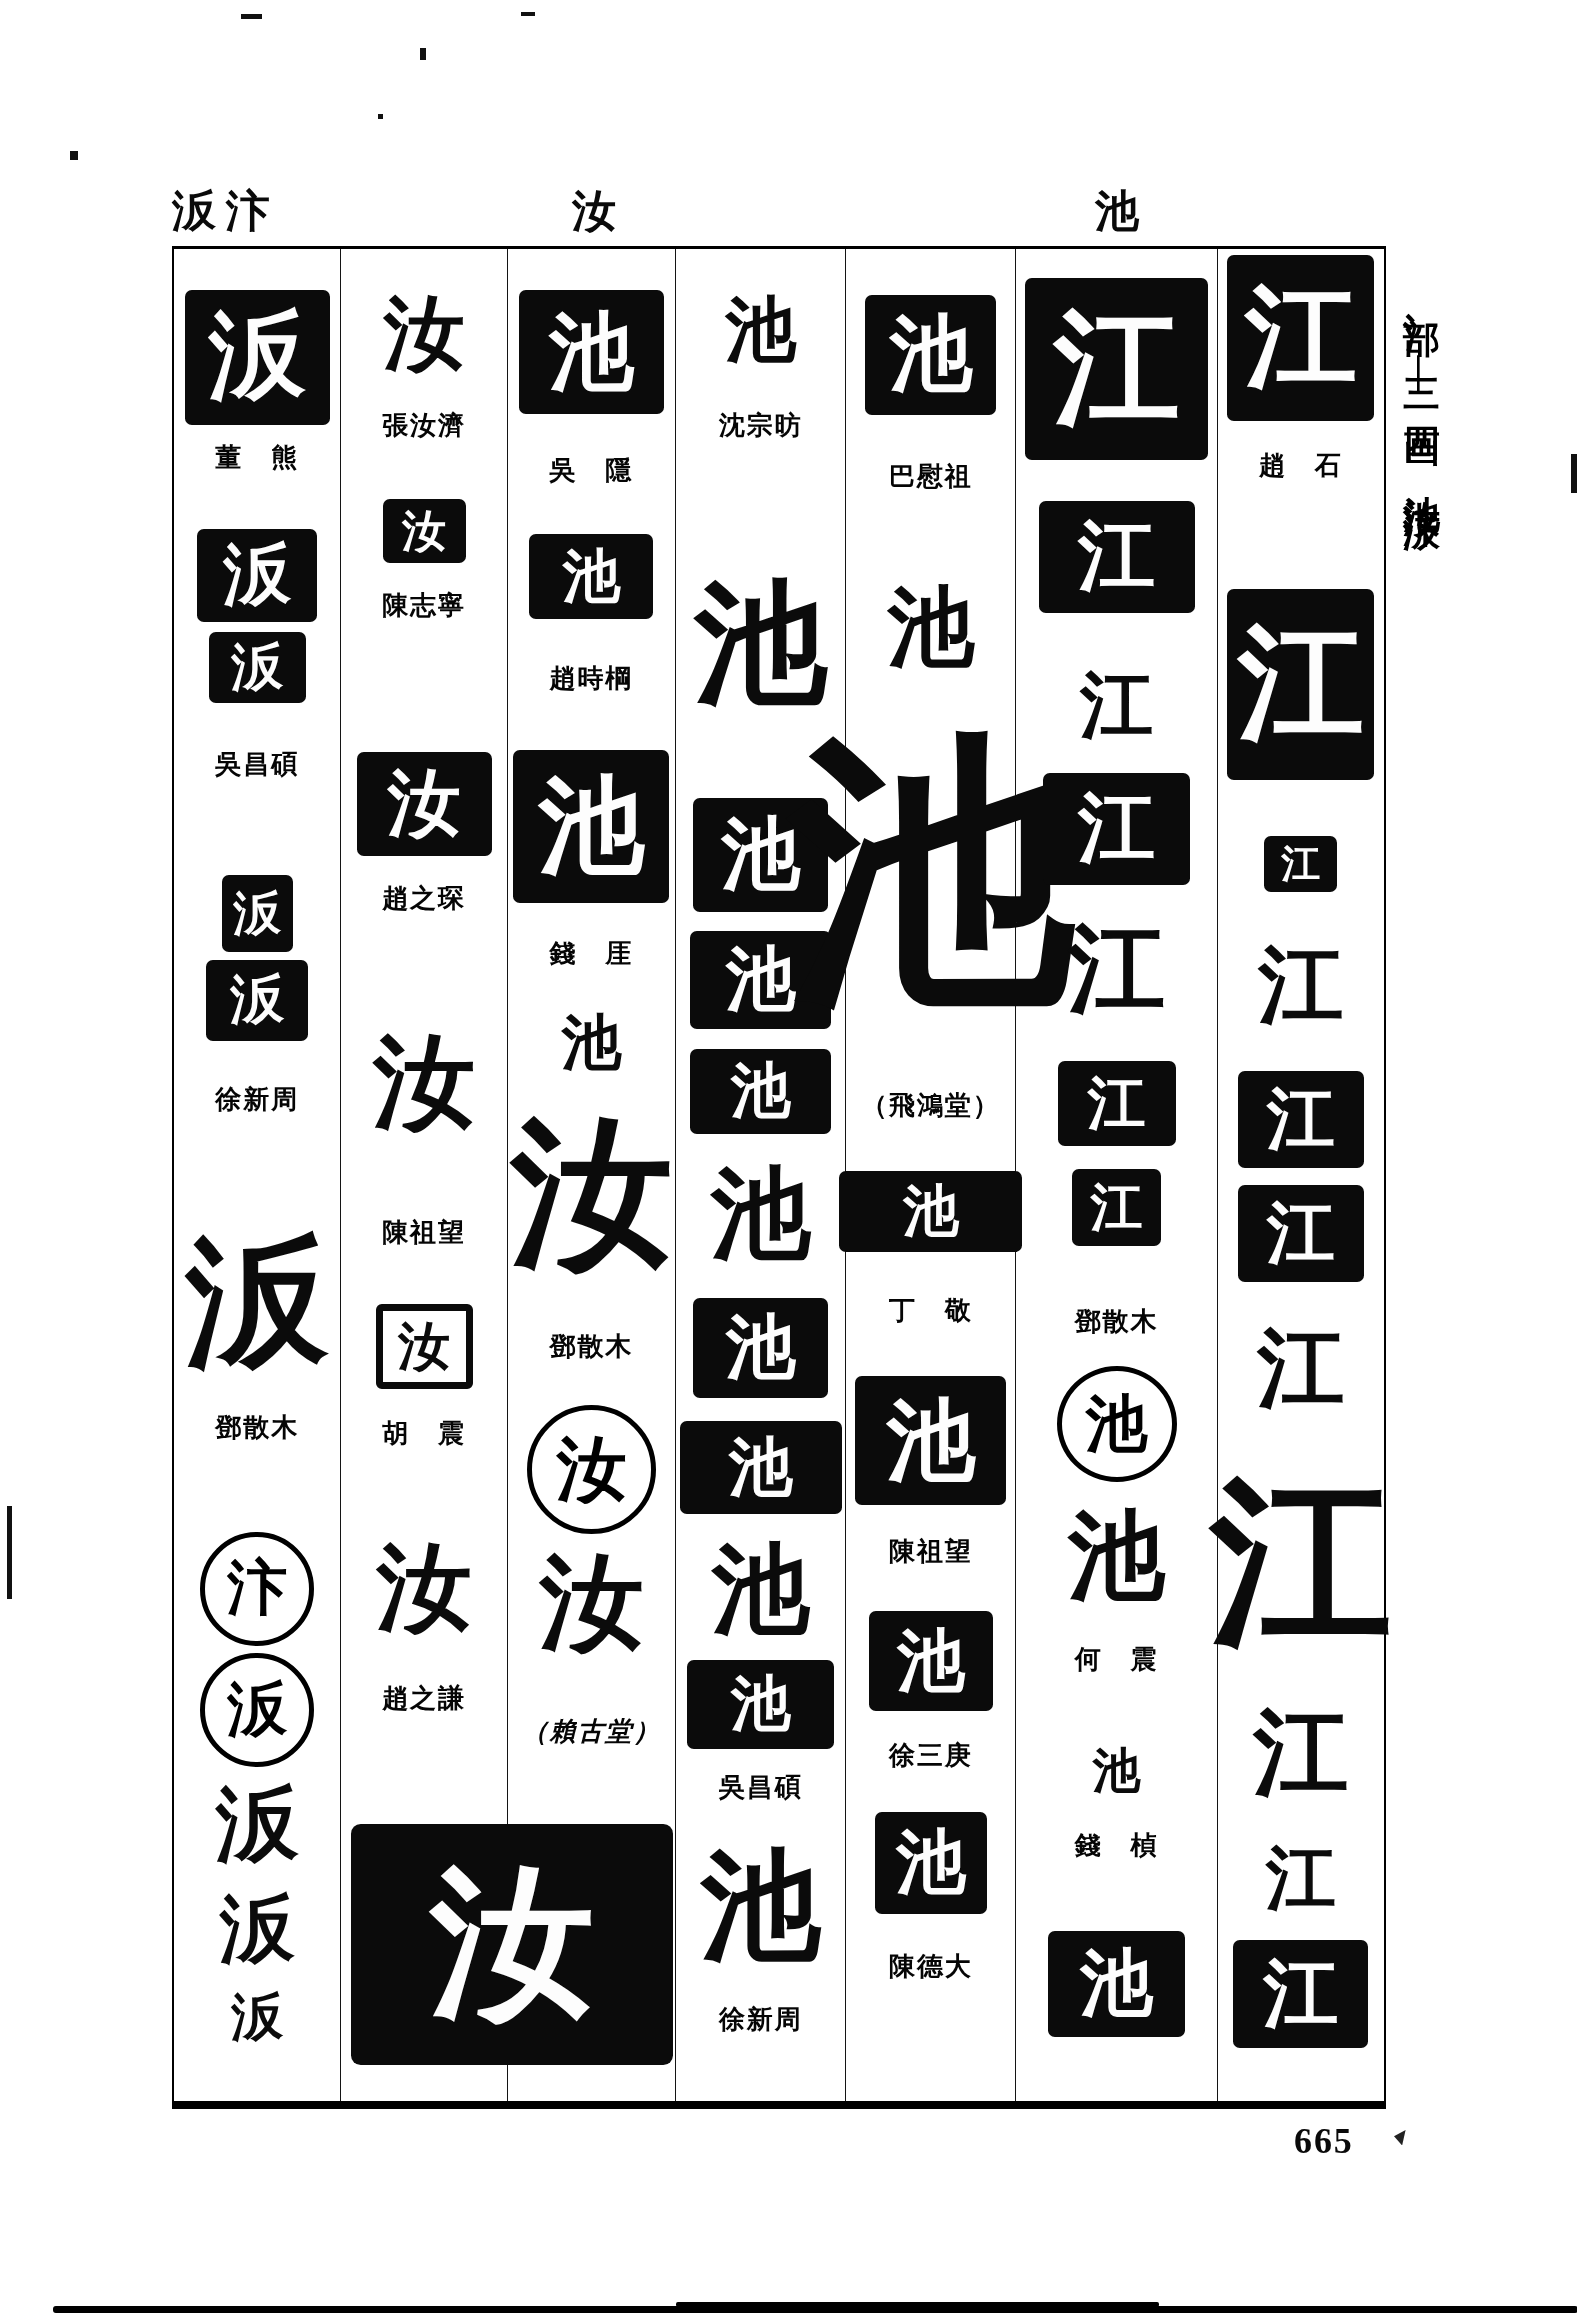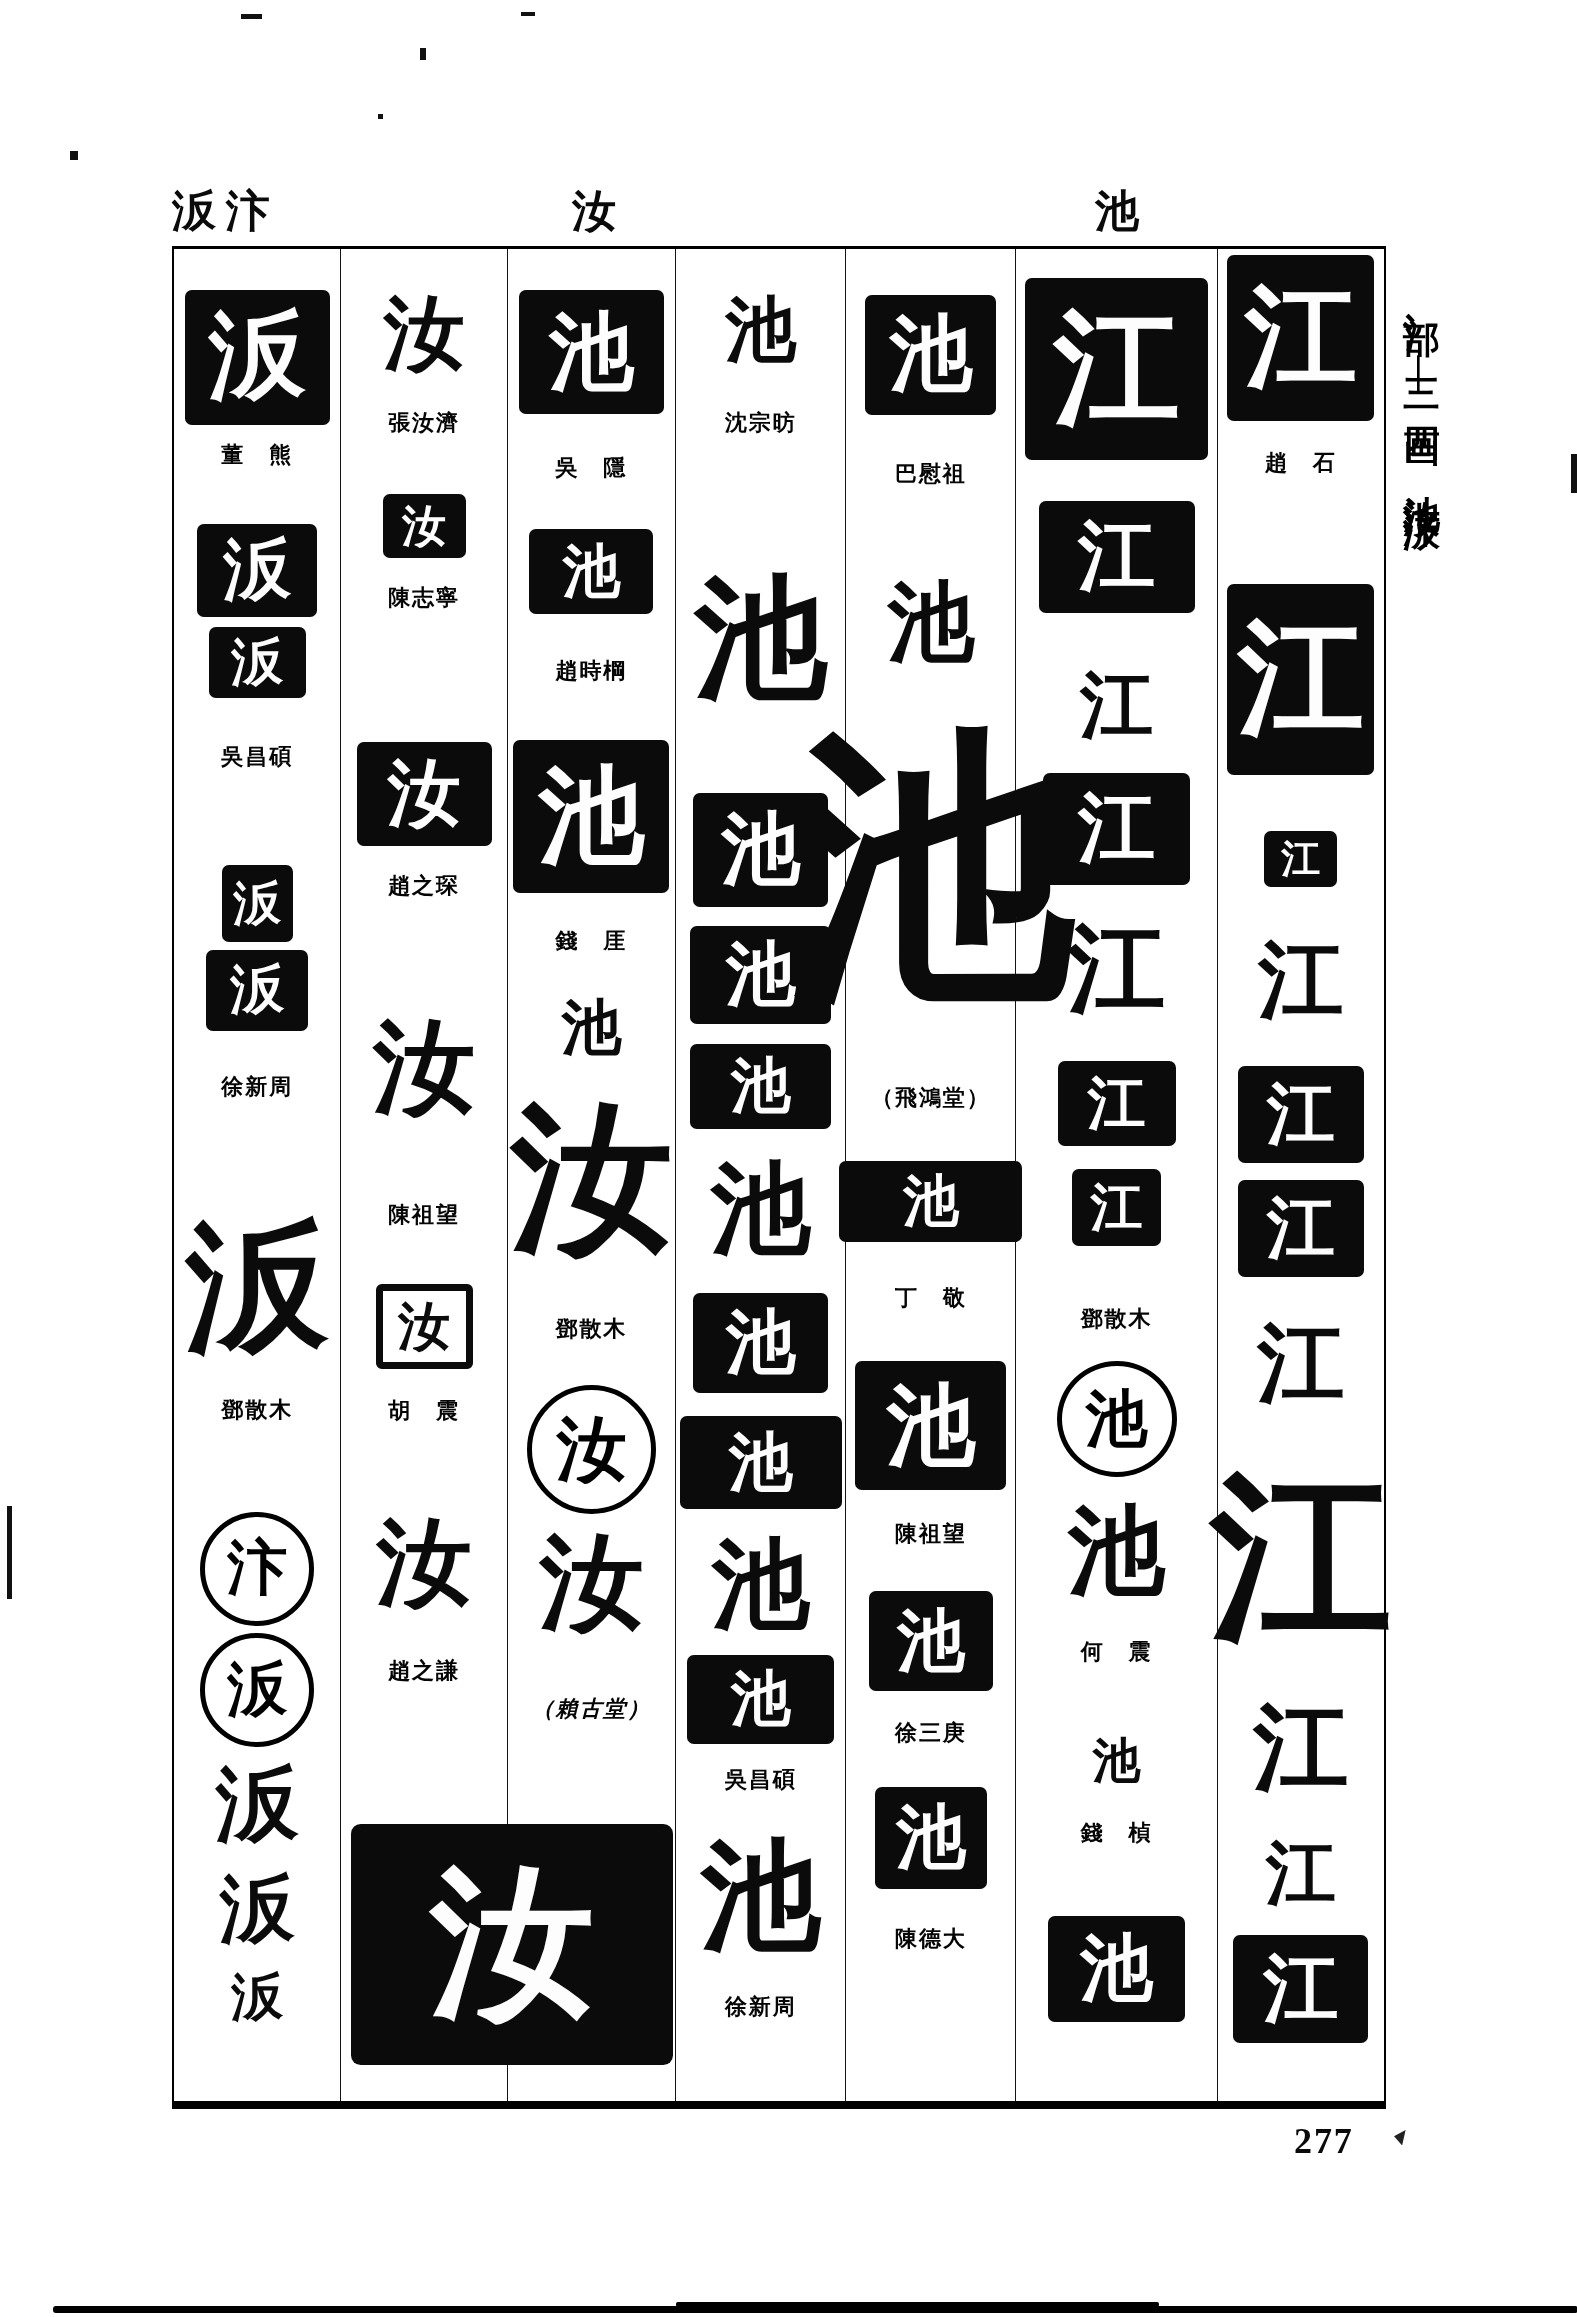--- a/index.html
+++ b/index.html
@@ -13,21 +13,21 @@
          border-bottom:8.7px solid #000;display:flex;background:#fff;}
   .col{box-sizing:border-box;border-right:1.9px solid #141414;display:flex;flex-direction:column;
        align-items:center;overflow:visible;}
   .col:last-child{border-right:none;}
   .item{flex-shrink:0;display:flex;align-items:center;justify-content:center;
         font-family:"DejaVu Serif","Liberation Serif",serif;}
   .seal{background:#0b0b0b;color:#fdfdfd;border-radius:6.8px;font-weight:700;}
   .outline{background:#fff;border:7.7px solid #0b0b0b;box-sizing:border-box;color:#0b0b0b;font-weight:700;border-radius:5.8px;}
   .glyph{color:#0b0b0b;font-weight:700;}
   .circle{border:5.8px solid #000;border-radius:50%;box-sizing:border-box;color:#000;font-weight:700;background:#fff;}
-  .name,.paren{font-family:"Liberation Serif","DejaVu Serif",serif;font-weight:700;font-size:22px;
+  .name,.paren{font-family:"Liberation Serif","DejaVu Serif",serif;font-weight:700;font-size:26px;
         letter-spacing:1.9px;white-space:nowrap;color:#050505;}
   
   .overlay-seal{position:absolute;background:#0b0b0b;color:#fdfdfd;border-radius:9.7px;
         display:flex;align-items:center;justify-content:center;font-weight:700;
         font-family:"DejaVu Serif",serif;}
   
   .margin-label{position:absolute;left:1396px;top:282px;writing-mode:vertical-rl;
         font-weight:700;font-size:37px;letter-spacing:5.8px;white-space:nowrap;color:#000;}
   .margin-label .gap{display:inline-block;height:56px;}
   .margin-strokes{font-weight:900;}
@@ -162,21 +162,21 @@
         <div class="item seal" style="margin-top: 19.3px; width: 135px; height: 108px; font-size: 75px;">江</div>
       </div>
     </div>
 
   <div class="overlay-seal" id="overlay-seal" style="left: 351px; top: 1824px; width: 322px; height: 241px; font-size: 164px;">汝</div>
 
   <div class="margin-label">
     <span>氵部</span><span class="gap"></span><span class="margin-strokes">三—四画</span><span class="gap"></span><span>池汝汴汳</span>
   </div>
 
-  <div class="page-number">277</div>
+  <div class="page-number">665</div>
   <div class="page-number-mark"></div>
   <div class="watermark">
   </div>
 
   <div id="artifacts">
       <div class="speck" style="left: 420px; top: 48px; width: 5.8px; height: 11.6px;"></div>
       <div class="speck" style="left: 241px; top: 13.5px; width: 21px; height: 5.8px;"></div>
       <div class="speck" style="left: 521px; top: 11.6px; width: 13.5px; height: 4.8px;"></div>
       <div class="speck" style="left: 70px; top: 151px; width: 7.7px; height: 8.7px;"></div>
       <div class="speck" style="left: 378px; top: 114px; width: 4.8px; height: 4.8px;"></div>

